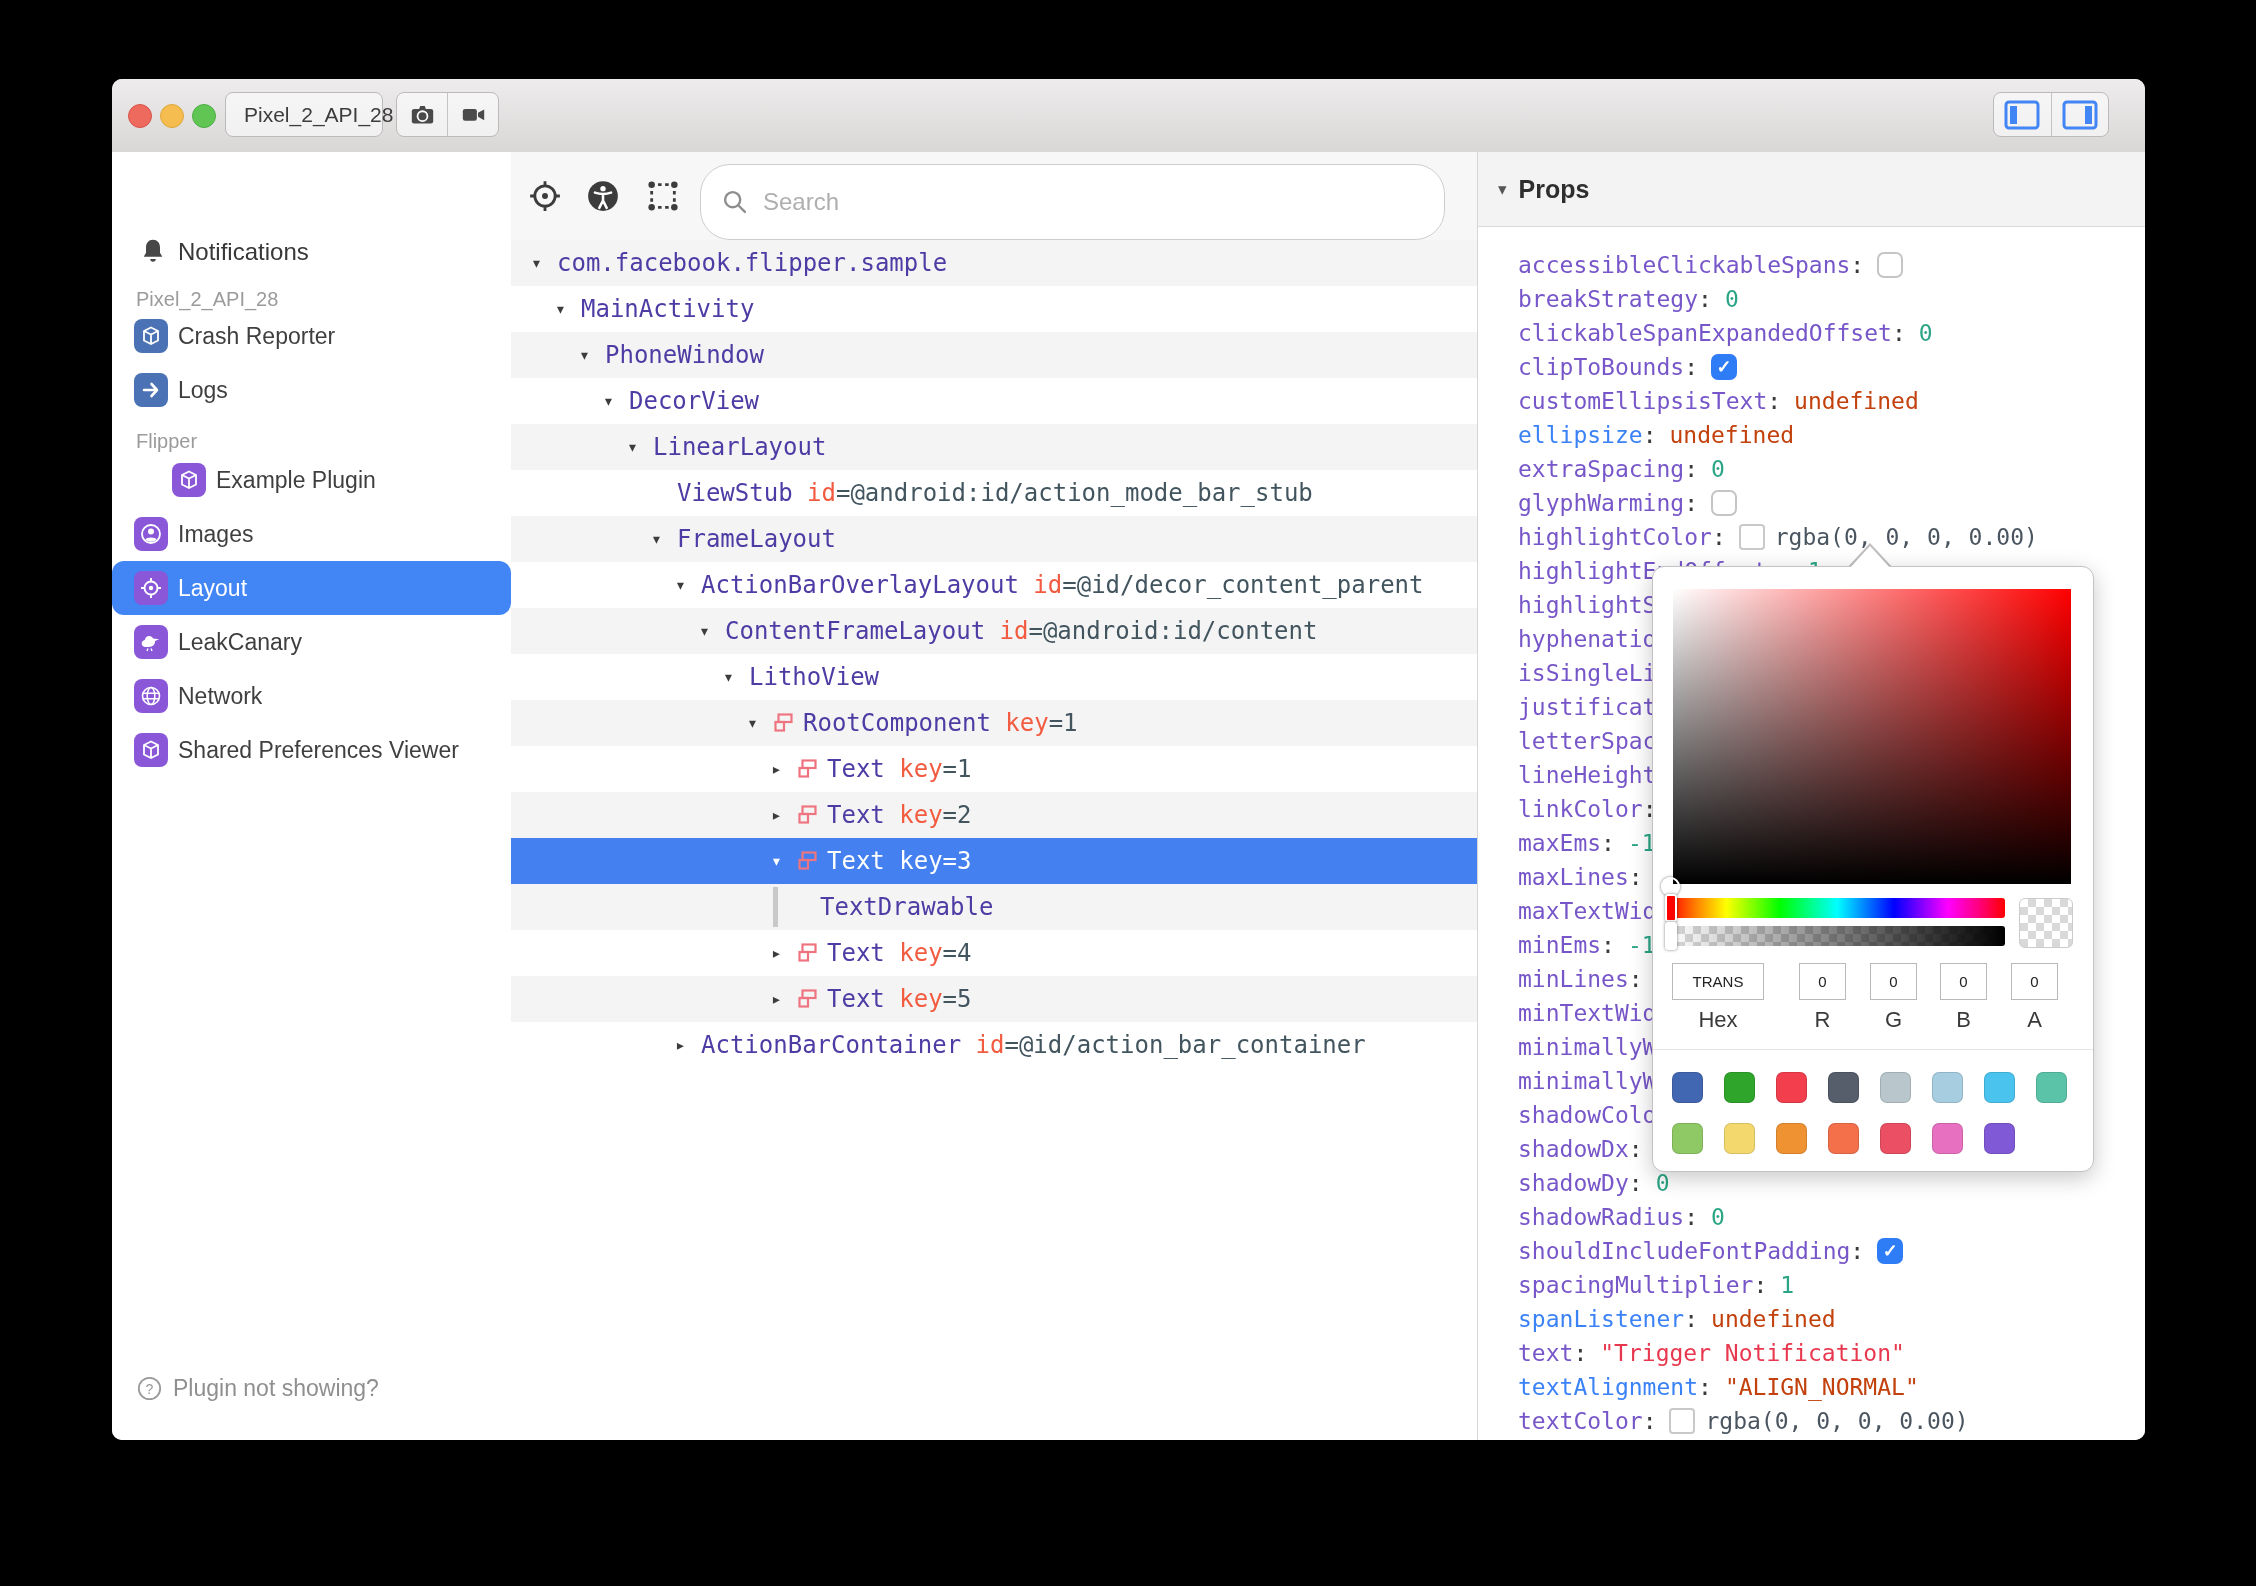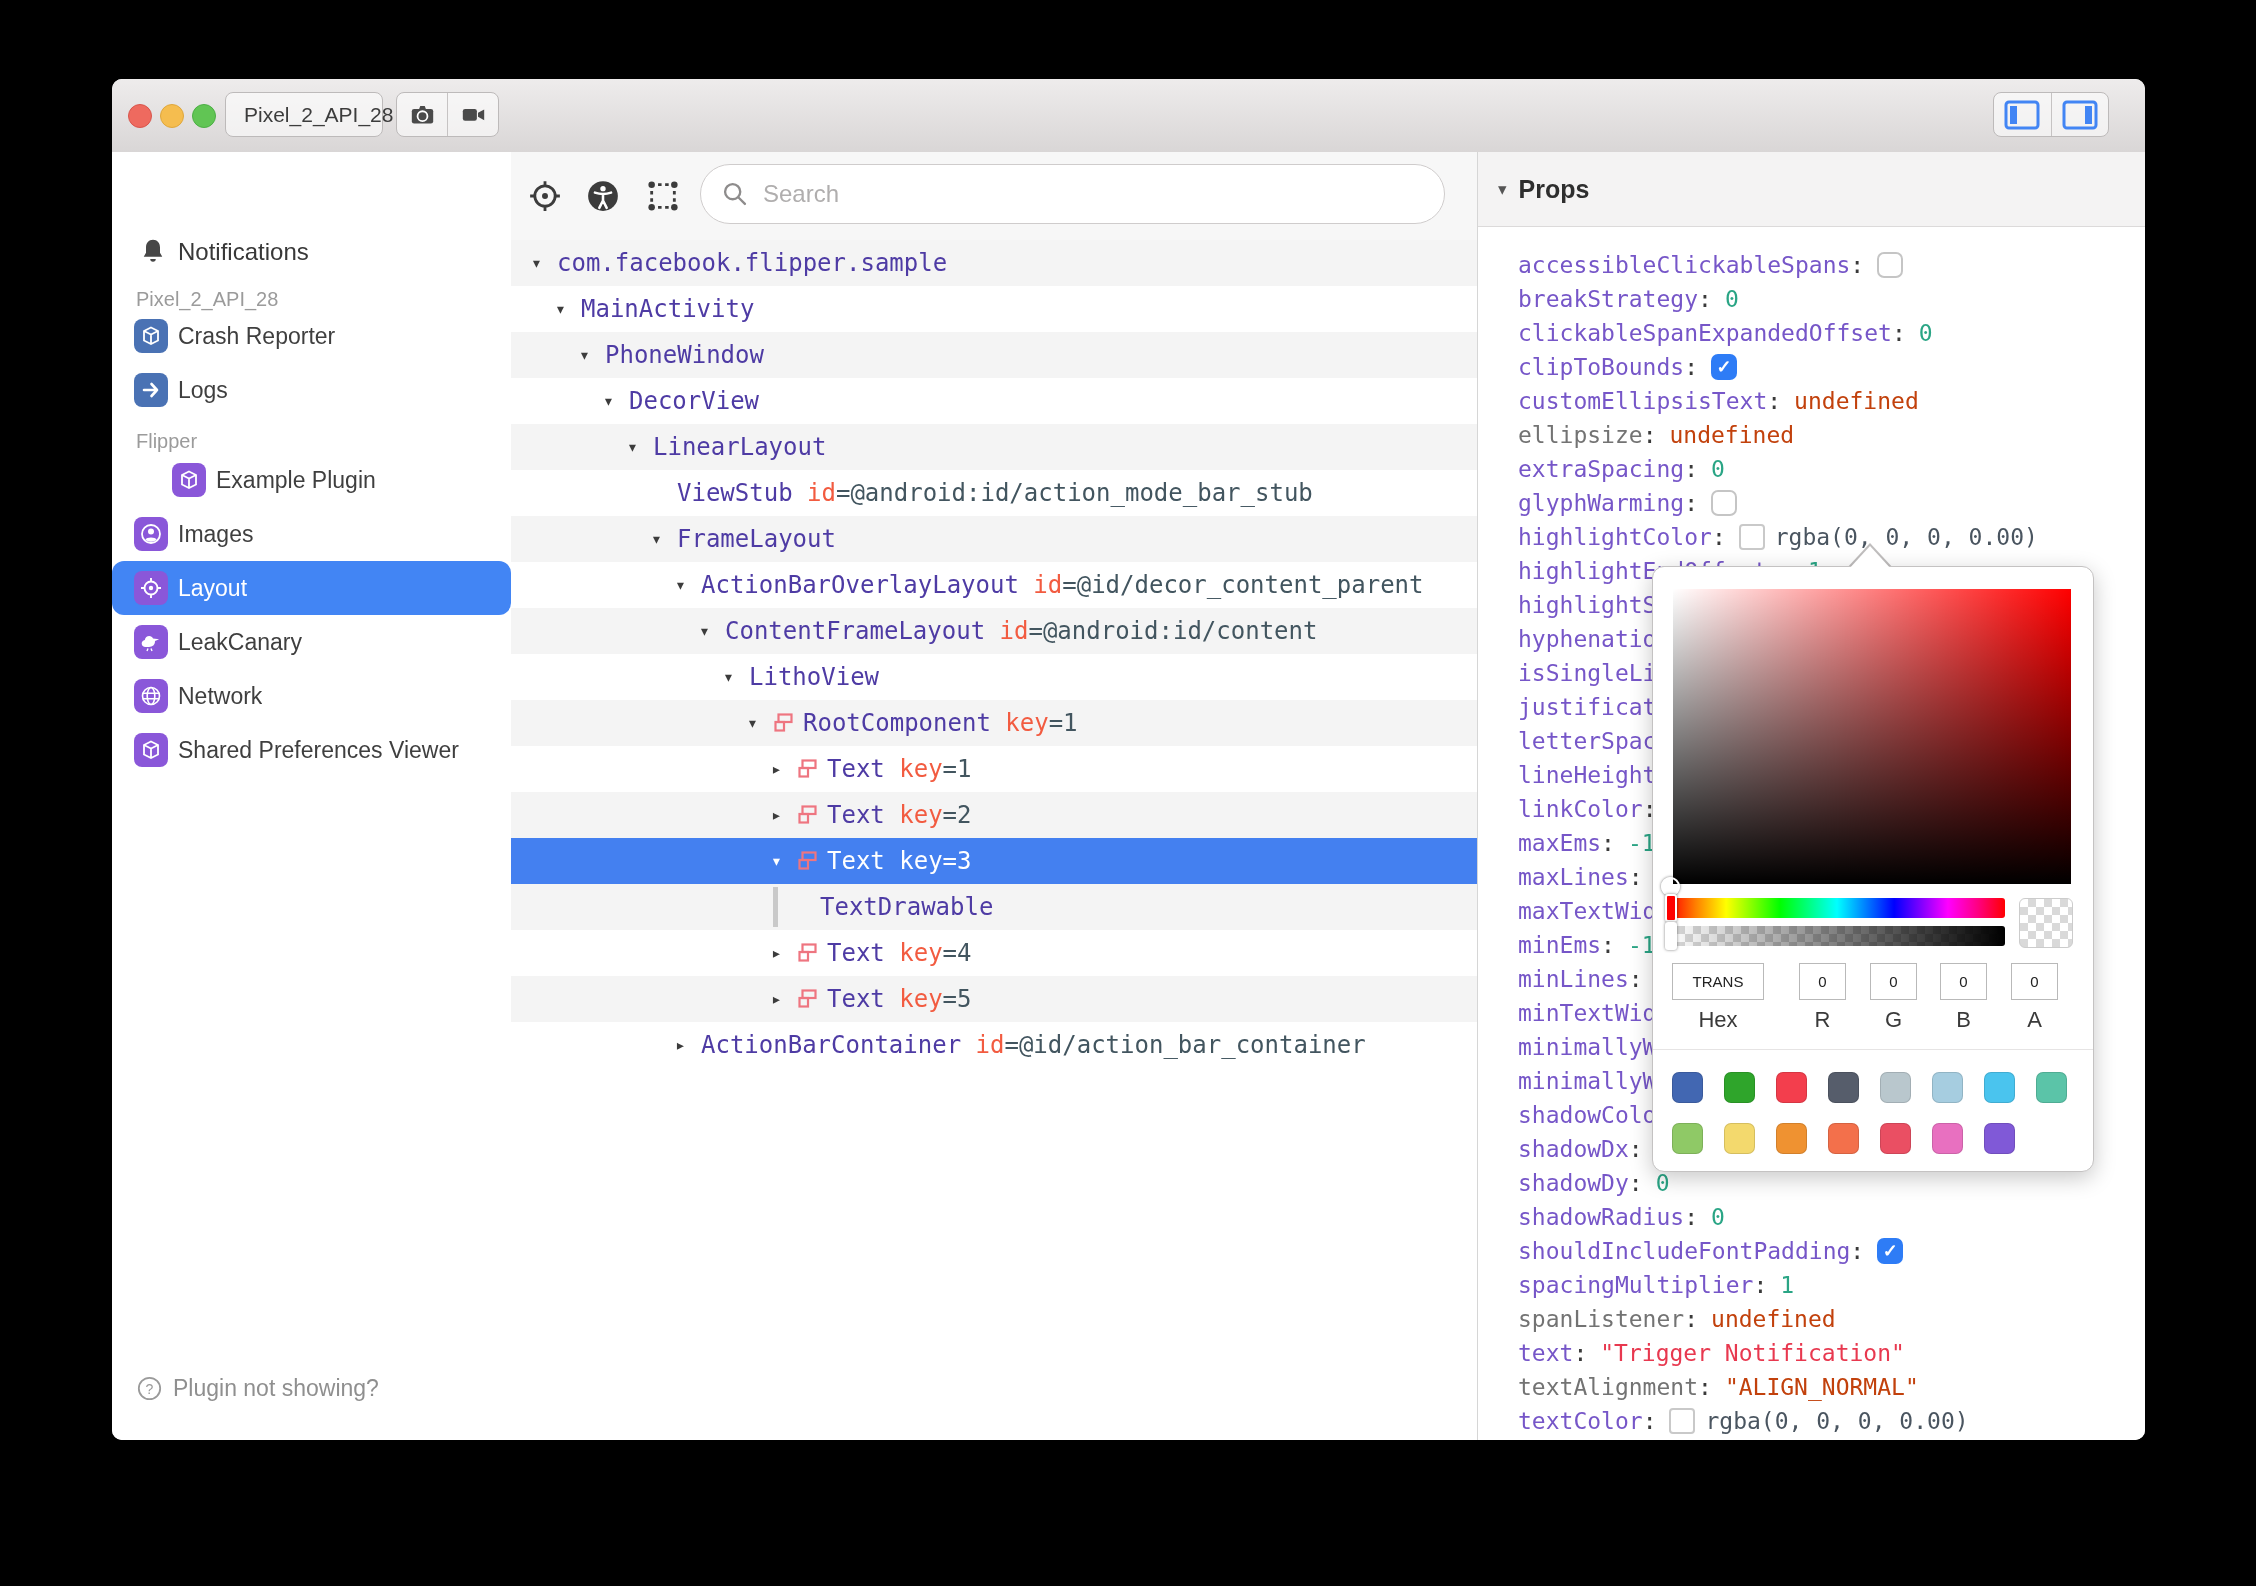--- a/index.html
+++ b/index.html
@@ -37,21 +37,21 @@
   .tile.purple{background:#8a57d9;}
   .notif-row{position:absolute;left:0;top:84px;width:100%;height:34px;}
   .notif-row .lbl{position:absolute;left:66px;top:2px;font-size:24px;color:#383838;}
   .footer-row{position:absolute;left:24px;bottom:38px;display:flex;align-items:center;gap:10px;}
   .footer-row span{font-size:23px;color:#8f8f8f;}
   
   .center{position:absolute;left:399px;top:73px;width:966px;bottom:0;background:#fff;}
   .toolbar{position:absolute;left:0;top:0;width:100%;height:88px;background:#f7f7f7;
            border-bottom:1px solid #e0dede;}
   .toolbar .ticon{position:absolute;top:27px;width:34px;height:34px;cursor:pointer;}
-  .searchbox{position:absolute;left:189px;top:12px;width:745px;height:60px;background:#fff;
+  .searchbox{position:absolute;left:189px;top:12px;width:745px;height:76px;background:#fff;
              border:1.5px solid #cfcccc;border-radius:30px;display:flex;align-items:center;
              padding:0 20px;box-sizing:border-box;gap:12px;}
   .searchbox input{border:none;outline:none;font-size:24px;color:#444;flex:1;background:transparent;
                    font-family:"Liberation Sans",sans-serif;}
   .searchbox input::placeholder{color:#b0aeae;}
   .tree{position:absolute;left:0;top:88px;width:100%;bottom:0;background:#fff;overflow:hidden;
         font-family:"DejaVu Sans Mono",monospace;font-size:24px;}
   .trow{height:46px;line-height:46px;white-space:nowrap;display:flex;align-items:center;cursor:pointer;}
   .trow.alt{background:#f4f4f4;}
   .trow.sel{background:#4480f0;}
@@ -67,21 +67,21 @@
   .props{position:absolute;left:1365px;top:73px;width:668px;bottom:0;background:#fff;
          border-left:1px solid #d6d6d6;}
   .props-header{position:absolute;left:0;top:0;width:100%;height:74px;background:#f4f3f3;
                 border-bottom:1px solid #dcdada;display:flex;align-items:center;}
   .props-header .tri{margin-left:20px;font-size:17px;color:#555;}
   .props-header .ttl{margin-left:12px;font-size:25px;font-weight:bold;color:#2e2e2e;}
   .prows{position:absolute;left:0;top:74px;right:0;bottom:0;overflow:hidden;
          font-family:"DejaVu Sans Mono",monospace;font-size:23px;padding:22px 0 0 40px;}
   .prow{height:34px;line-height:34px;white-space:nowrap;}
   .pk{color:#7656c8;}
-  .pk.dark{color:#737373;}
+  .pk.dark{color:#3b82f6;}
   .pc{color:#3a3a3a;}
   .pv{margin-left:13px;}
   .pv.num{color:#2aa585;}
   .pv.gray{color:#c2410c;}
   .pv.red{color:#e8384f;}
   .pv.slate{color:#4a5560;margin-left:10px;}
   .cb{display:inline-block;width:26px;height:26px;border-radius:7px;vertical-align:-5px;
       margin-left:13px;box-sizing:border-box;cursor:pointer;}
   .cb.off{background:#fff;border:2px solid #c5c5c5;}
   .cb.on{background:#2e7cf6;position:relative;}

